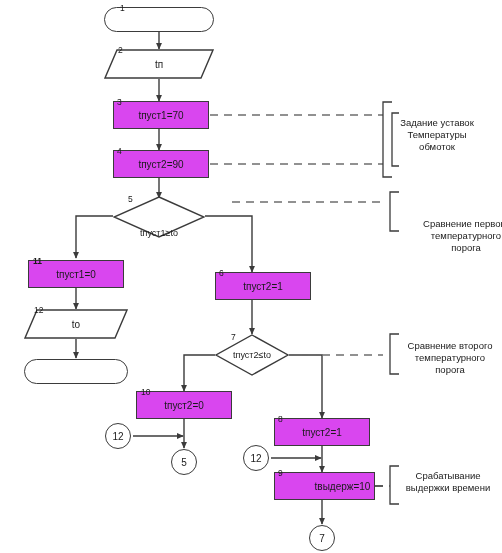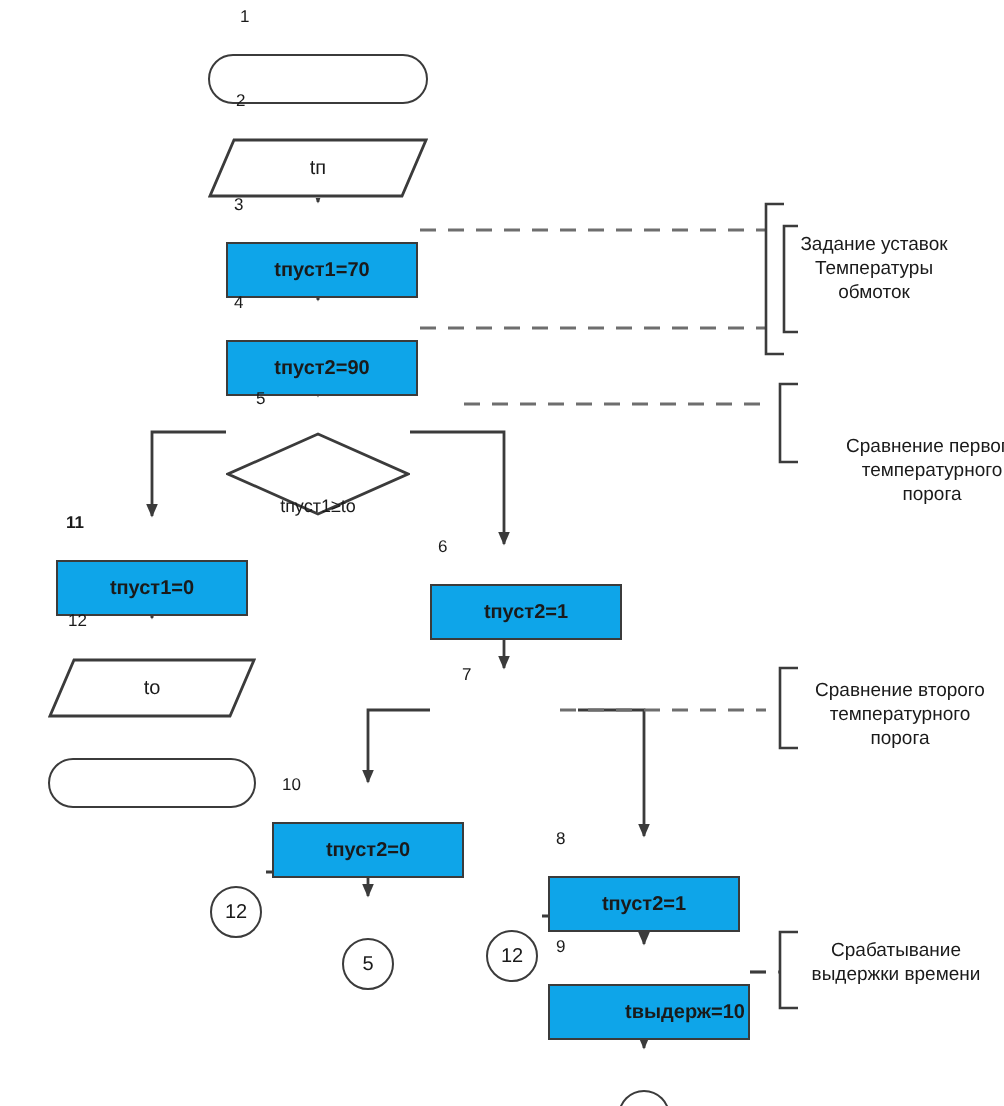--- a/index.html
+++ b/index.html
@@ -25,26 +25,24 @@
   
   .node {
     position: absolute;
     box-sizing: border-box;
     display: flex;
     align-items: center;
     justify-content: center;
     font-size: 10px;
     color: #1a1a1a;
     white-space: nowrap;
-    margin-top: 20px;
   }
   .proc {
     border: 1.3px solid #3b3b3b;
-    background: #0ea5e9;
-    font-weight: bold;
+    background: #d946ef;
   }
   .term {
     border: 1.3px solid #3b3b3b;
     background: #ffffff;
     border-radius: 999px;
   }
   .io {
     background: #ffffff;
   }
   .io .io-shape {
@@ -203,20 +201,26 @@
 
   <div class="node term" style="left:24px; top:359px; width:104px; height:25px;">
     <span></span>
   </div>
 
   <div class="node proc" style="left:215px; top:272px; width:96px; height:28px;">
     <span>tпуст2=1</span>
   </div>
   <div class="tag" style="left:219px; top:268px;">6</div>
 
+  <div class="node dec" style="left:215px; top:334px; width:74px; height:42px;">
+    <svg class="dec-shape" viewBox="0 0 74 42" preserveAspectRatio="none">
+      <polygon points="37,1 73,21 37,41 1,21" fill="#ffffff" stroke="#3b3b3b" stroke-width="1.4"></polygon>
+    </svg>
+    <span class="dec-label">tпуст2≤tо</span>
+  </div>
   <div class="tag" style="left:231px; top:332px;">7</div>
 
   <div class="node proc" style="left:136px; top:391px; width:96px; height:28px;">
     <span>tпуст2=0</span>
   </div>
   <div class="tag" style="left:141px; top:387px;">10</div>
 
   <div class="node proc" style="left:274px; top:418px; width:96px; height:28px;">
     <span>tпуст2=1</span>
   </div>

